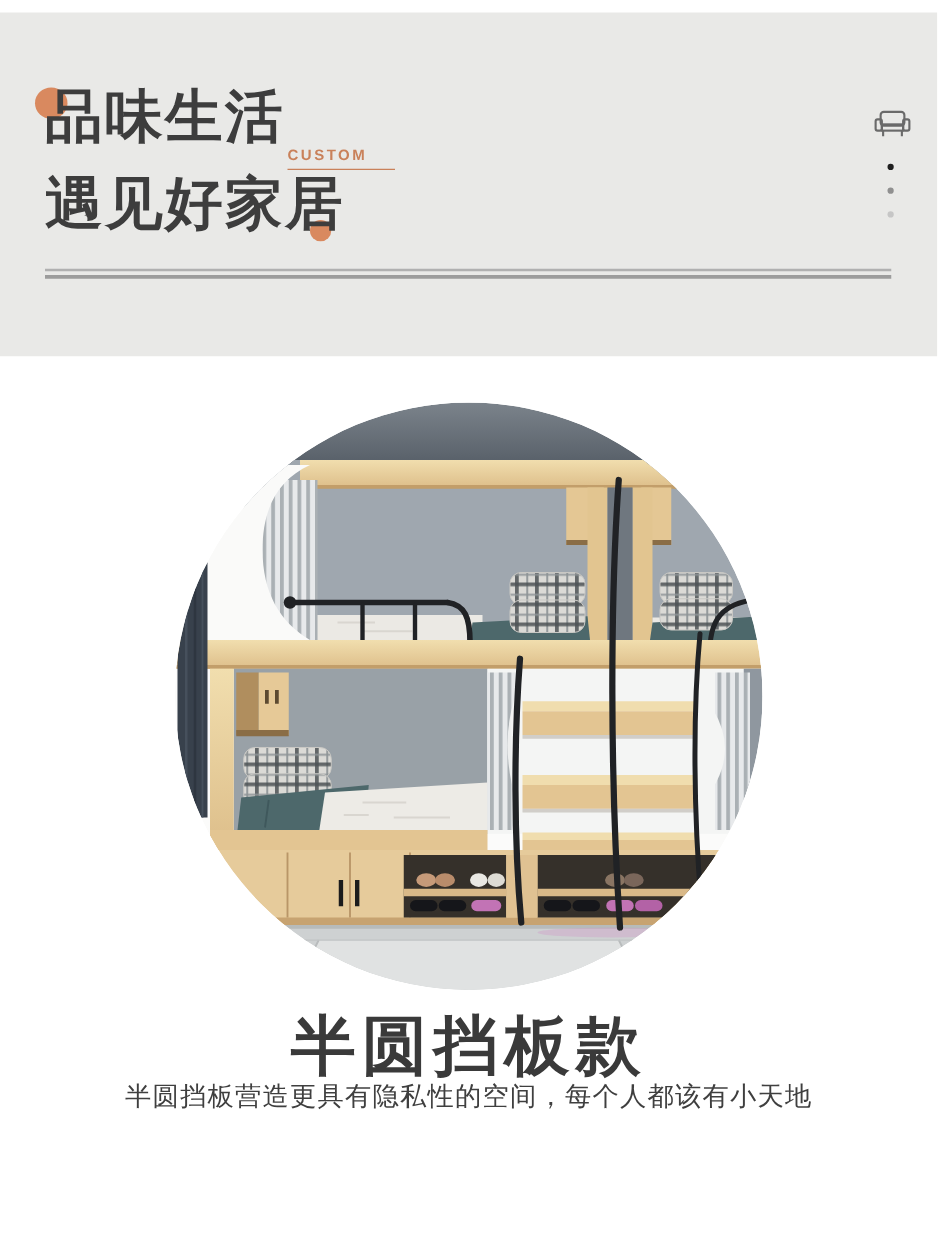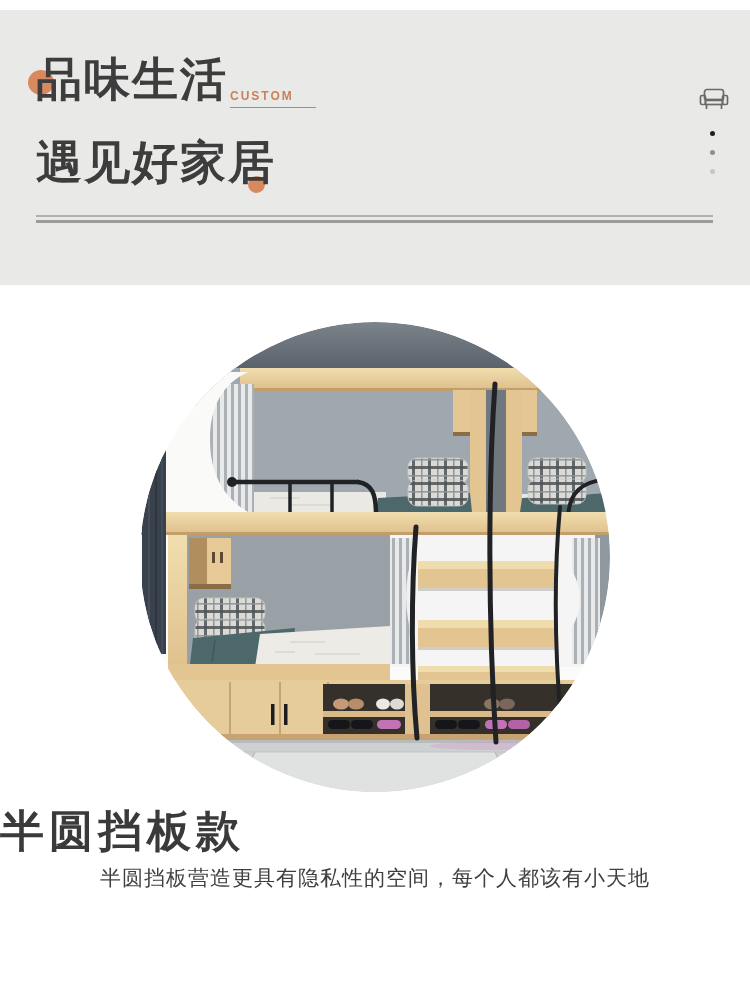--- a/index.html
+++ b/index.html
@@ -6,39 +6,39 @@
   .page{position:relative;width:750px;height:1002px;background:#ffffff;overflow:hidden;
         font-family:"Liberation Sans","DejaVu Sans",sans-serif;}
   
   .header{position:absolute;left:0;top:10px;width:750px;height:275px;background:#e9e9e7;}
   .deco-ellipse{position:absolute;left:28px;top:60px;width:26px;height:25px;border-radius:50%;
         background:#d9895f;}
   .deco-circle{position:absolute;left:248px;top:166px;width:17px;height:17px;border-radius:50%;
         background:#d9895f;}
   .title-line{position:absolute;left:36px;margin:0;font-size:46px;line-height:52px;font-weight:800;
         letter-spacing:2px;color:#3d3d3d;white-space:nowrap;z-index:2;}
-  .t1{top:43px;}
+  .t1{top:57px;}
   .t2{top:126px;text-align:right;}
-  .custom-label{position:absolute;left:230px;top:79px;font-size:12px;font-weight:700;
+  .custom-label{position:absolute;left:230px;top:107px;font-size:12px;font-weight:700;
         letter-spacing:2px;color:#c9815a;border-bottom:1px solid #c9815a;padding:0 22px 4px 0;z-index:2;}
   .sofa-icon{position:absolute;left:699px;top:78px;width:30px;height:24px;}
   .dots-col{position:absolute;left:710px;top:121px;width:8px;}
   .dots-col span{display:block;width:5px;height:5px;border-radius:50%;margin:0 0 14px 0;}
   .rules{position:absolute;left:36px;right:37px;top:205px;}
   .rule-a{height:2px;background:#b0b0b0;}
   .rule-b{height:3px;background:#9c9c9c;margin-top:3px;}
   
   .hero-circle{position:absolute;left:140px;top:322px;width:470px;height:470px;border-radius:50%;
         overflow:hidden;}
   .hero-circle svg{display:block;}
   
-  .section-heading{position:absolute;left:0;top:802px;width:750px;margin:0;text-align:left;
-        font-size:44px;font-weight:800;letter-spacing:5px;color:#3a3a3a;}
+  .section-heading{position:absolute;left:0;top:802px;width:750px;margin:0;text-align:center;
+        font-size:52px;font-weight:800;letter-spacing:5px;color:#3a3a3a;}
   .section-body{position:absolute;left:0;top:862px;width:750px;margin:0;text-align:center;
-        font-size:21px;line-height:31px;letter-spacing:1px;color:#3f3f3f;}
+        font-size:21px;line-height:31px;letter-spacing:1px;color:#3f3f3f;font-family:Liberation Serif, serif;}
   .section-body span{display:block;}
 </style>
 </head>
 <body>
 
 <div class="page">
 
   <div class="header">
     <span class="deco-ellipse"></span>
     <span class="deco-circle"></span>

